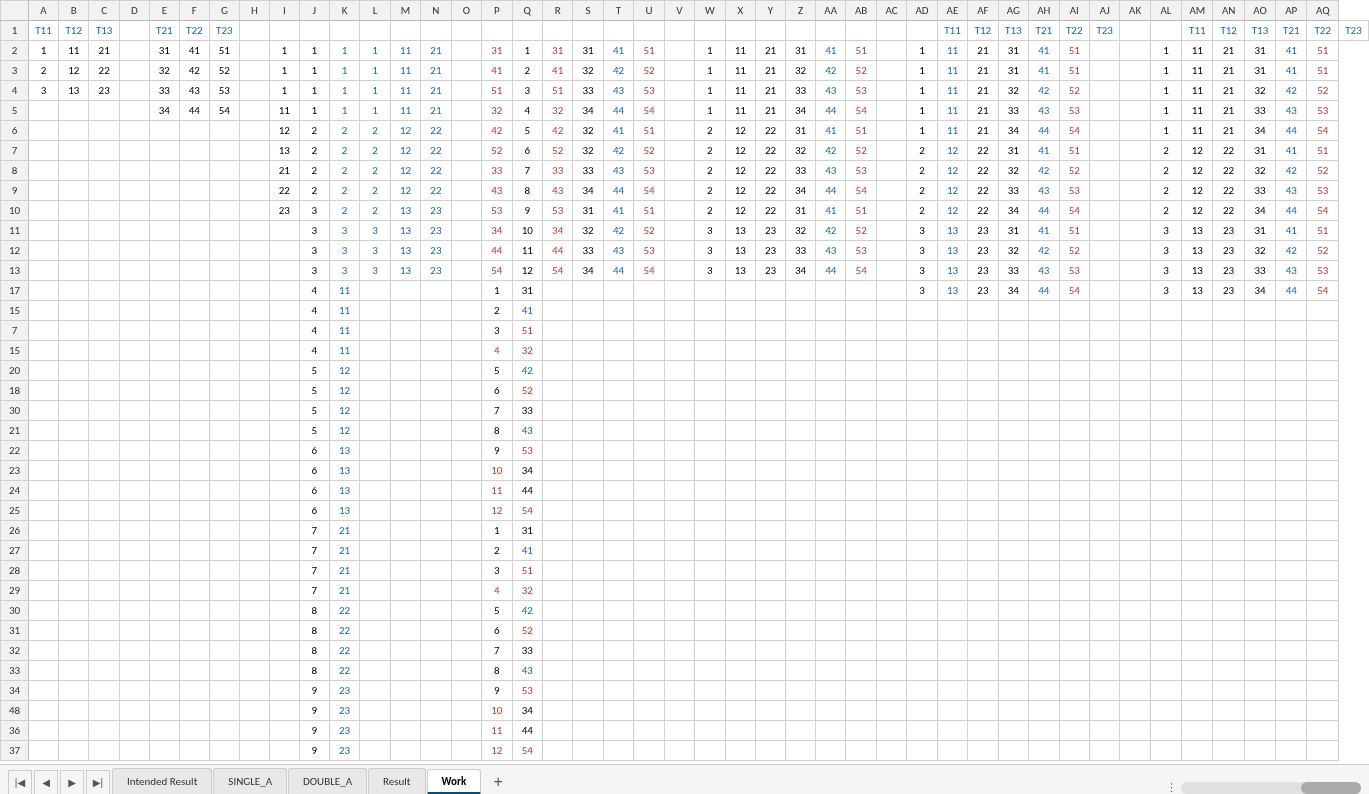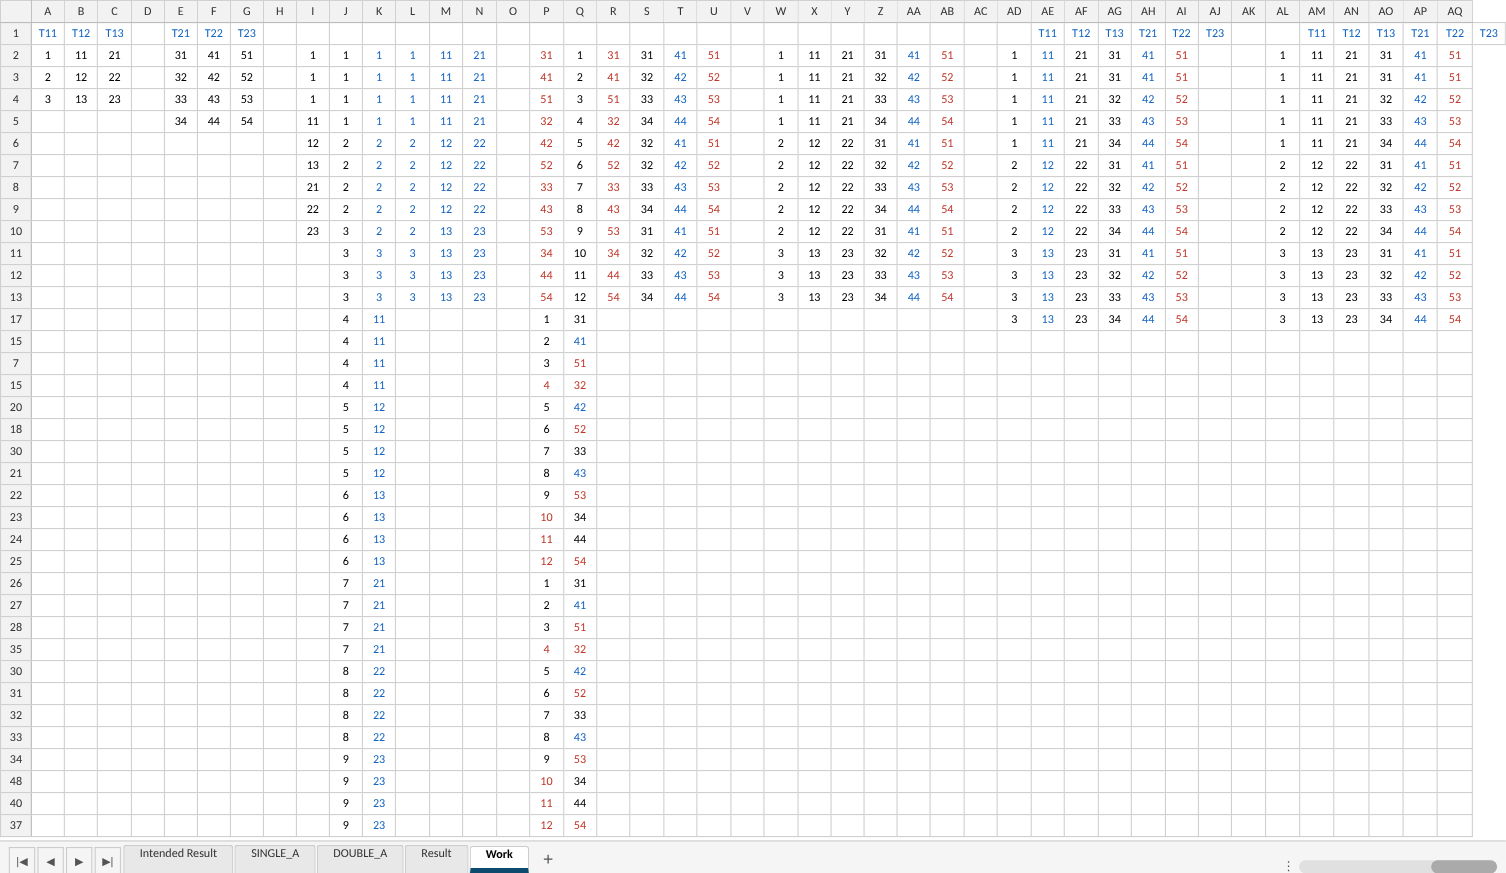--- a/index.html
+++ b/index.html
@@ -98,30 +98,30 @@
     }
 
     .tab {
       height: 26px;
       padding: 0 14px;
       border: 1px solid #ccc;
       border-bottom: none;
       background: #e8e8e8;
       cursor: pointer;
       display: flex;
-      align-items: flex-start;
+      align-items: center;
       font-size: 11px;
       color: #333;
       margin-right: 1px;
       border-radius: 3px 3px 0 0;
     }
 
     .tab.active {
       background: #fff;
-      border-bottom: 6px solid #0c4a6e;
+      border-bottom: 3px solid #0c4a6e;
       font-weight: 600;
       color: #000;
       margin-bottom: -1px;
     }
 
     .tab-add {
       width: 24px;
       height: 24px;
       display: flex;
       align-items: center;
@@ -1573,21 +1573,21 @@
             <td></td>
             <td></td>
             <td></td>
             <td></td>
             <td></td>
             <td></td>
             <td></td>
         </tr>
 
         <tr>
-          <td class="row-num">35</td>
+          <td class="row-num">29</td>
           <td></td>
             <td></td>
             <td></td>
             <td></td>
             <td></td>
             <td></td>
             <td></td>
           <td></td>
             <td></td>
           <td>7</td>
@@ -1902,21 +1902,21 @@
             <td></td>
             <td></td>
             <td></td>
             <td></td>
             <td></td>
             <td></td>
             <td></td>
         </tr>
 
         <tr>
-          <td class="row-num">40</td>
+          <td class="row-num">36</td>
           <td></td>
             <td></td>
             <td></td>
             <td></td>
             <td></td>
             <td></td>
             <td></td>
           <td></td>
             <td></td>
           <td>9</td>

